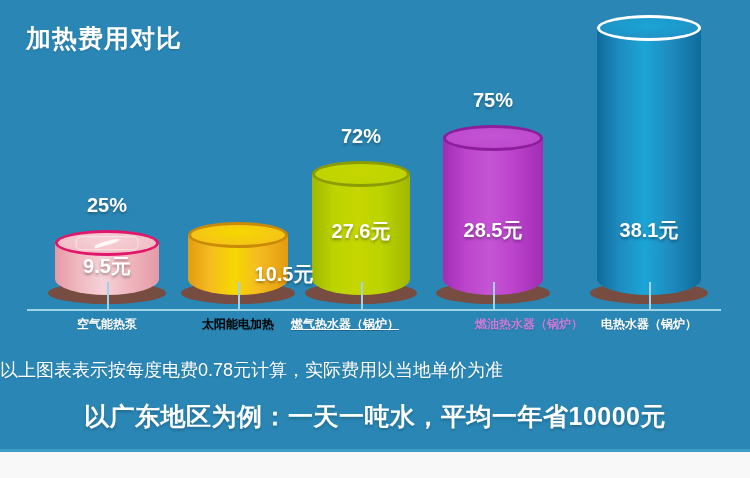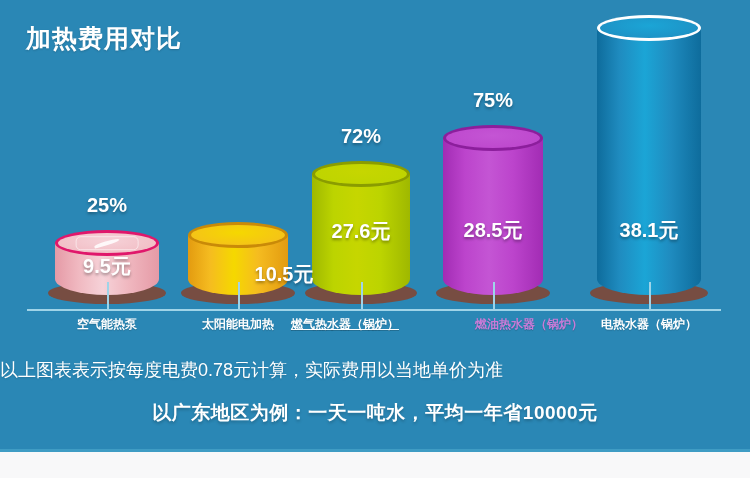--- a/index.html
+++ b/index.html
@@ -178,21 +178,21 @@
     font-size: 18px;
     color: #ffffff;
     text-shadow: 0 1px 2px rgba(0,0,0,0.15);
   }
   .highlight {
     position: absolute;
     left: 0;
     top: 400px;
     width: 750px;
     text-align: center;
-    font-size: 19px;
+    font-size: 25px;
     font-weight: bold;
     color: #ffffff;
     letter-spacing: .5px;
     text-shadow: 0 2px 3px rgba(0,0,0,0.22);
   }
 </style>
 </head>
 <body>
 
 <div id="infographic">
@@ -250,21 +250,21 @@
       <div class="val" style="left: 312px; width: 98px; top: 218px;">27.6元</div>
       <div class="tick" style="left: 493px;"></div>
       <div class="pct" style="left: 443px; width: 100px; top: 89px;">75%</div>
       <div class="val" style="left: 443px; width: 100px; top: 217px;">28.5元</div>
       <div class="tick" style="left: 649px;"></div>
       <div class="val" style="left: 597px; width: 104px; top: 217px;">38.1元</div>
     </div>
 
   <div id="labels-layer">
       <div class="cat-label" style="left: 17px; width: 180px; color: rgb(255, 255, 255);">空气能热泵</div>
-      <div class="cat-label" style="left: 148px; width: 180px; color: #ffffff;">太阳能电加热</div>
+      <div class="cat-label" style="left: 148px; width: 180px; color: #000000;">太阳能电加热</div>
       <div class="cat-label" style="left: 255px; width: 180px; color: #ffffff; text-decoration: underline;">燃气热水器（锅炉）</div>
       <div class="cat-label" style="left: 403px; width: 180px; color: rgb(201, 123, 216); text-align: right;">燃油热水器（锅炉）</div>
       <div class="cat-label" style="left: 559px; width: 180px; color: rgb(255, 255, 255);">电热水器（锅炉）</div>
     </div>
 
   <div class="note">以上图表表示按每度电费0.78元计算，实际费用以当地单价为准</div>
   <div class="highlight">以广东地区为例：一天一吨水，平均一年省10000元</div>
 
   <div class="strip-edge"></div>
   <div class="bottom-strip"></div>

